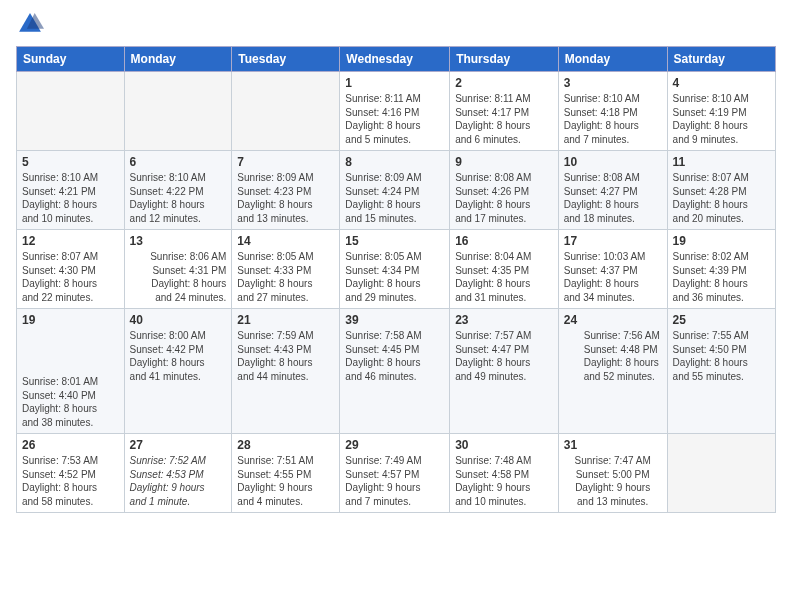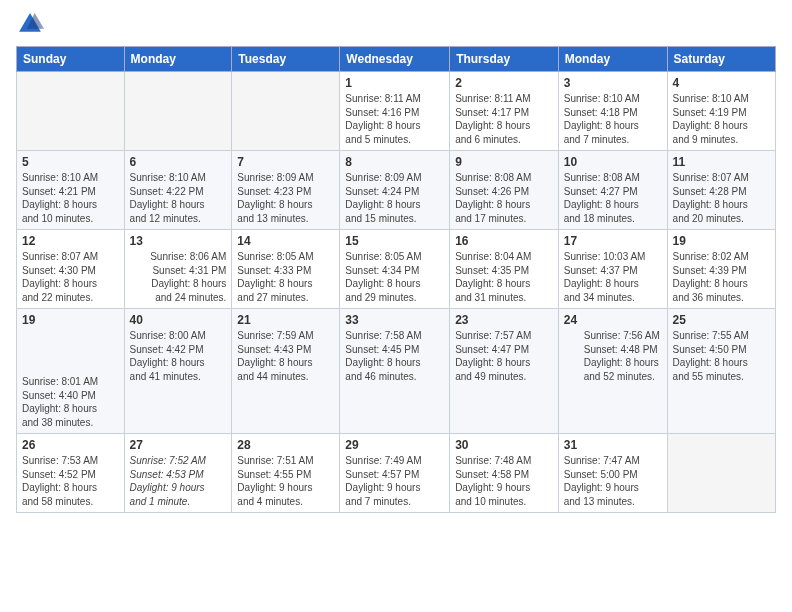--- a/index.html
+++ b/index.html
@@ -209,21 +209,21 @@
 and 41 minutes.</div>
           </td>
           <td class="shaded">
             <div class="day-num">21</div>
             <div class="day-info" style="white-space: pre-line;">Sunrise: 7:59 AM
 Sunset: 4:43 PM
 Daylight: 8 hours
 and 44 minutes.</div>
           </td>
           <td class="shaded">
-            <div class="day-num">33</div>
+            <div class="day-num">39</div>
             <div class="day-info" style="white-space: pre-line;">Sunrise: 7:58 AM
 Sunset: 4:45 PM
 Daylight: 8 hours
 and 46 minutes.</div>
           </td>
           <td class="shaded">
             <div class="day-num">23</div>
             <div class="day-info" style="white-space: pre-line;">Sunrise: 7:57 AM
 Sunset: 4:47 PM
 Daylight: 8 hours
@@ -275,21 +275,21 @@
           </td>
           <td>
             <div class="day-num">30</div>
             <div class="day-info" style="white-space: pre-line;">Sunrise: 7:48 AM
 Sunset: 4:58 PM
 Daylight: 9 hours
 and 10 minutes.</div>
           </td>
           <td>
             <div class="day-num">31</div>
-            <div class="day-info" style="white-space: pre-line;">Sunrise: 7:47 AM
+            <div class="day-info" style="white-space: pre-line; text-align: center;">Sunrise: 7:47 AM
 Sunset: 5:00 PM
 Daylight: 9 hours
 and 13 minutes.</div>
           </td>
           <td class="empty"></td>
         </tr>
       </tbody>
   </table>
 </div>
 

